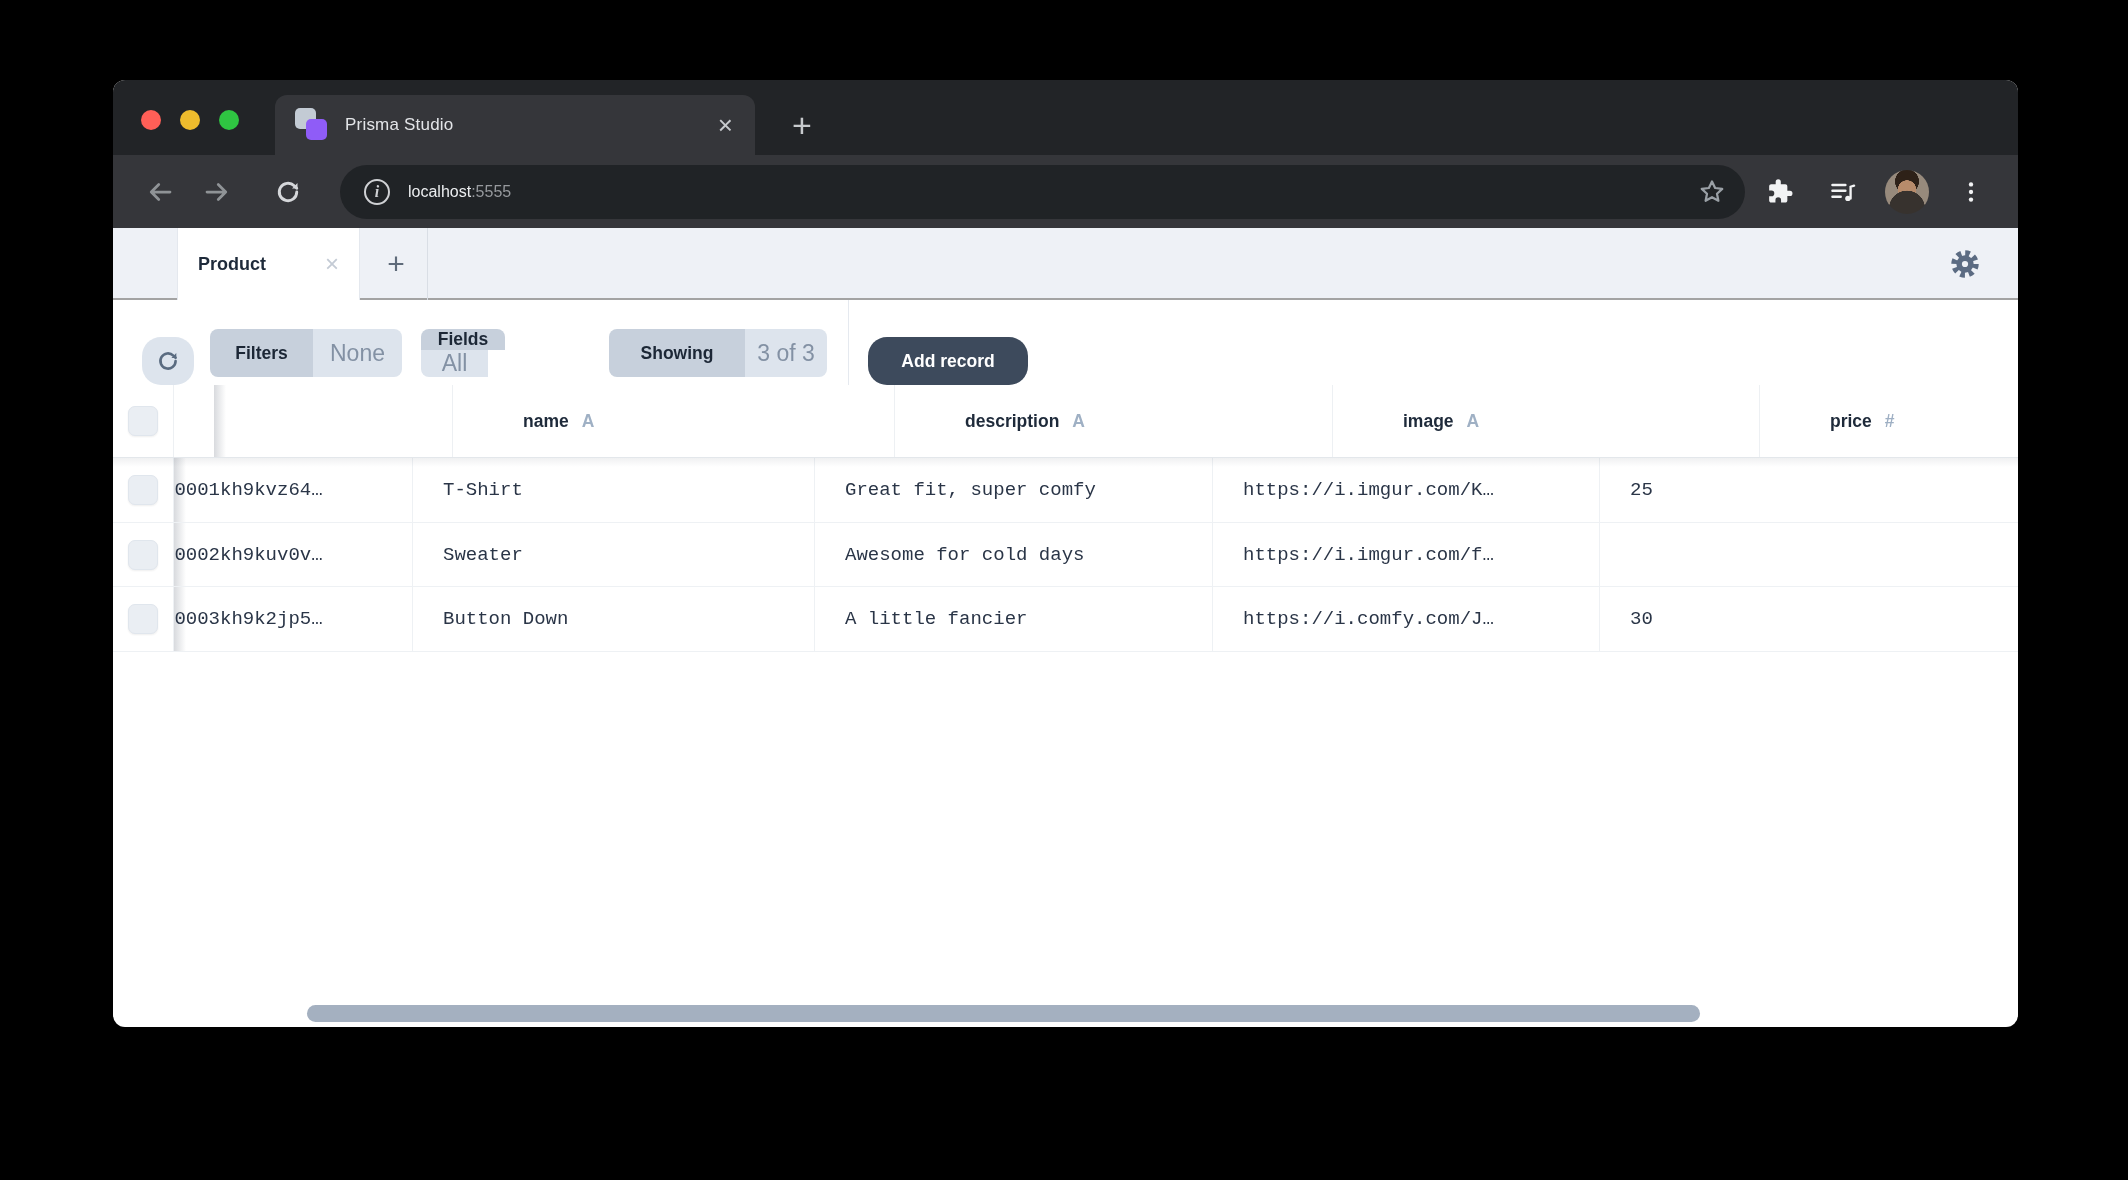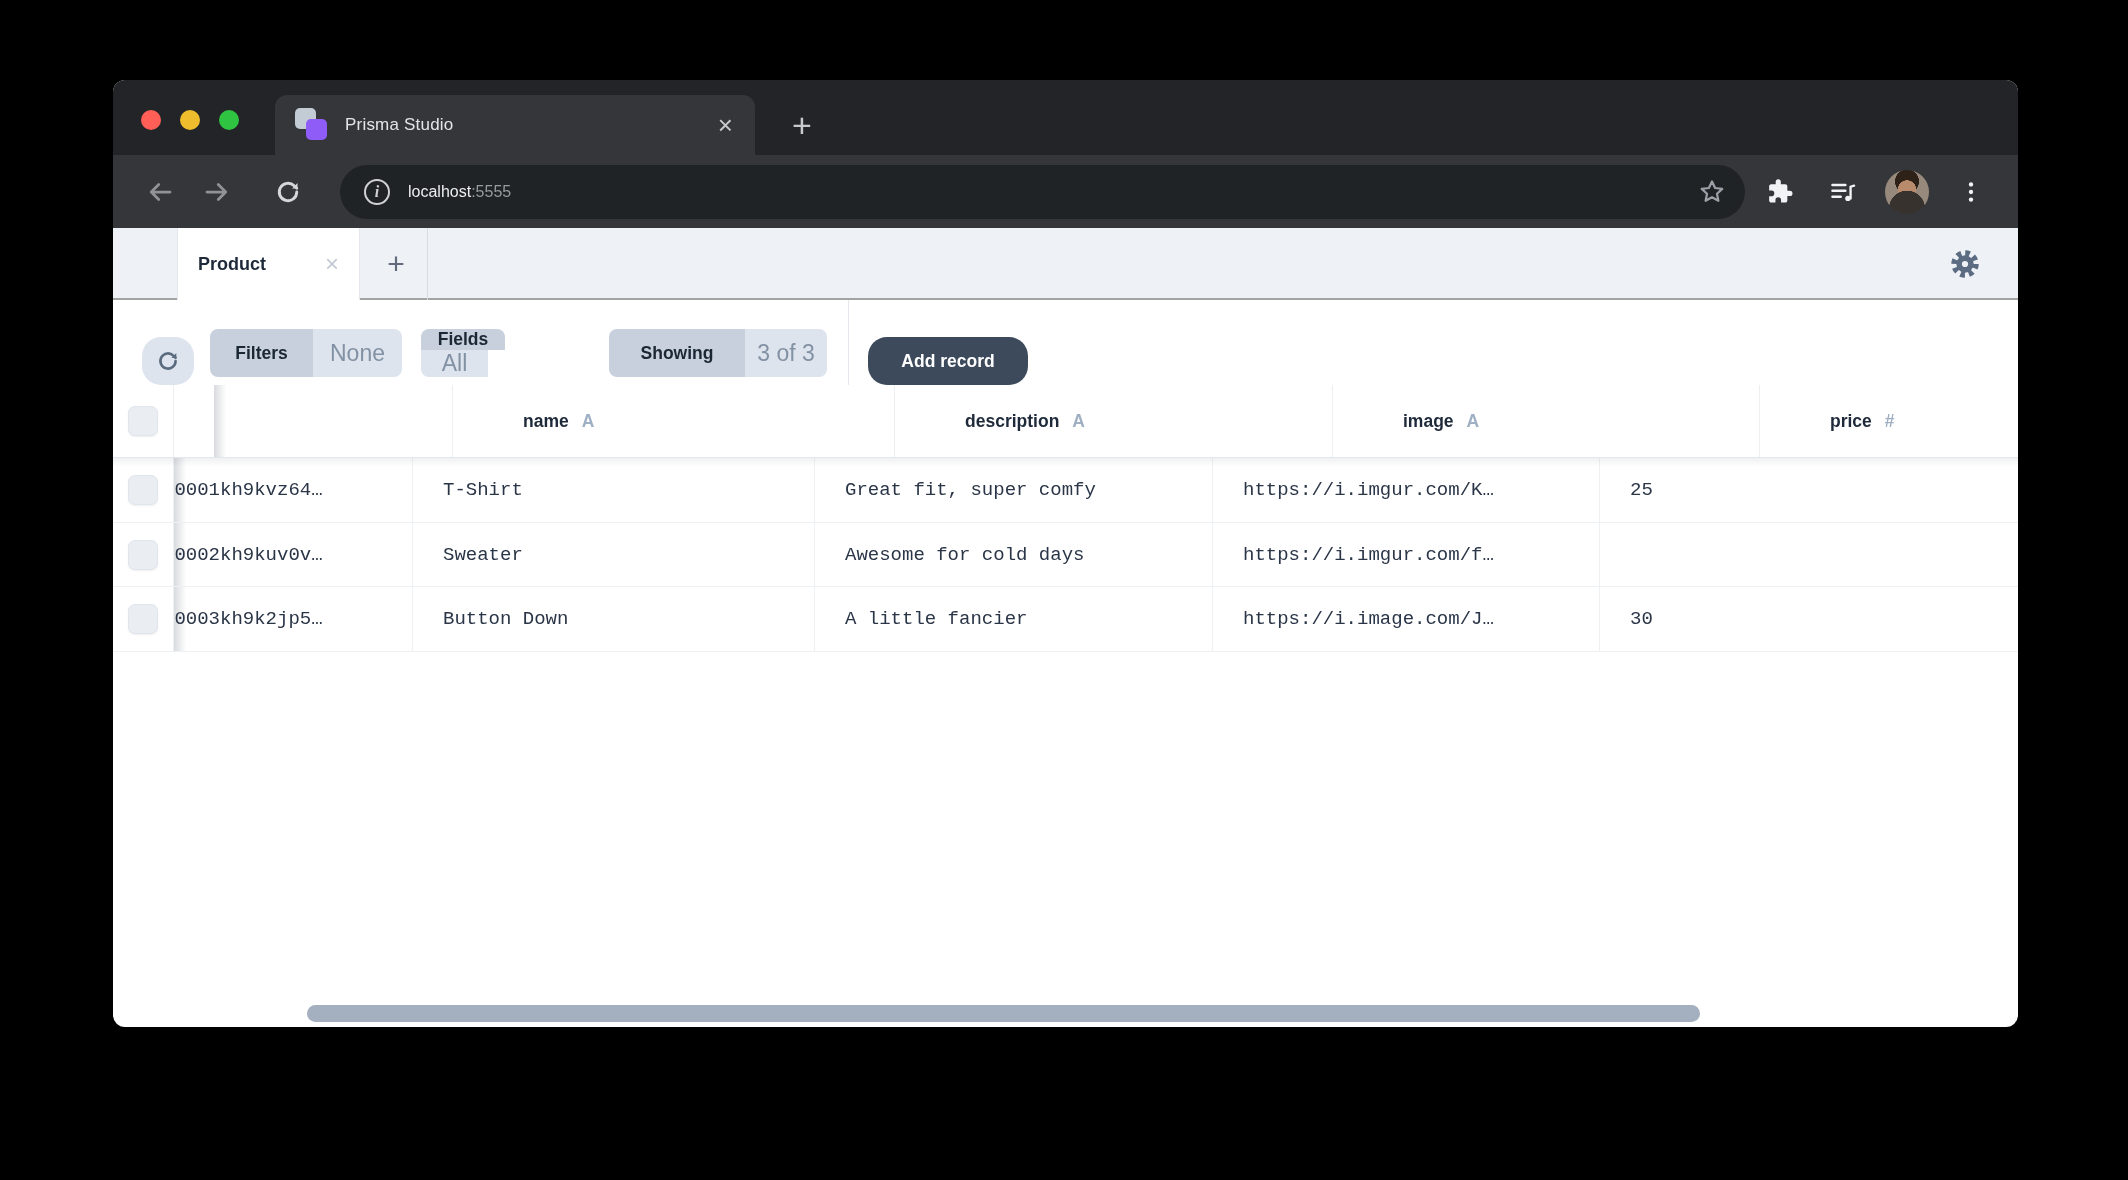--- a/index.html
+++ b/index.html
@@ -278,21 +278,21 @@
         <div class="tcell col-id id-shadow">
             <span class="id-text">b0003kh9k2jp5…</span>
           </div>
         <div class="tcell col-name">
             <span>Button Down</span>
           </div>
         <div class="tcell col-desc">
             <span>A little fancier</span>
           </div>
         <div class="tcell col-img">
-            <span>https://i.image.com/J…</span>
+            <span>https://i.comfy.com/J…</span>
           </div>
         <div class="tcell col-price last">
             <span>30</span>
           </div>
       </div>
     </div>
 
     <div class="hscroll"></div>
   </div>
 </div>

